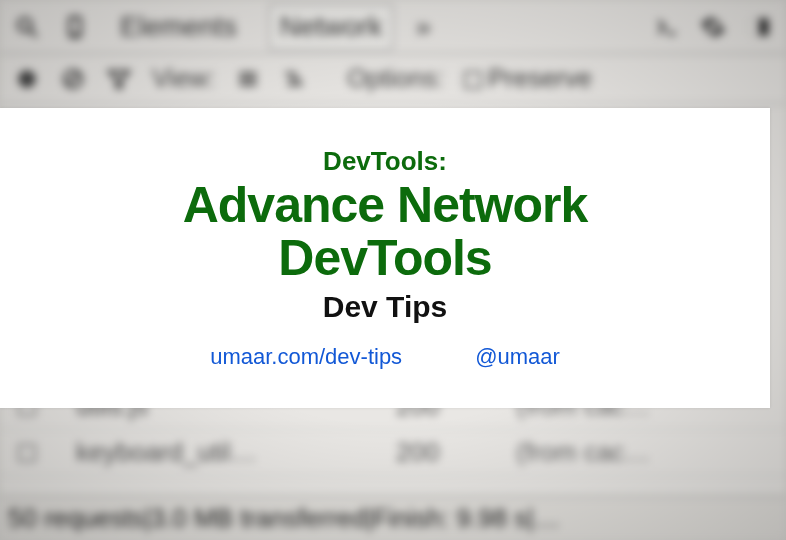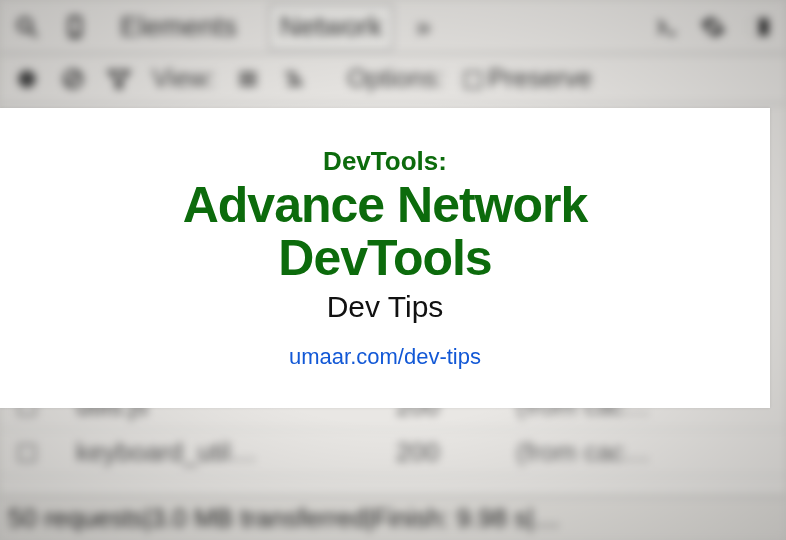--- a/index.html
+++ b/index.html
@@ -67,21 +67,21 @@
     height: 300px;
     background: #fff;
     display: flex; flex-direction: column;
     align-items: center; justify-content: center;
     text-align: center;
     padding: 12px 20px;
     box-shadow: 0 0 3px rgba(0,0,0,0.1);
   }
   .title-card .kicker { color: #0c6b0c; font-weight: 700; font-size: 26px; line-height: 1.2; }
   .title-card .headline { color: #0c6b0c; font-weight: 800; font-size: 50px; line-height: 1.05; margin-top: 2px; font-family: "Helvetica Neue", Arial, sans-serif; letter-spacing: -1px; }
-  .title-card .subtitle { color: #111; font-weight: 400; font-size: 30px; margin-top: 6px; }
+  .title-card .subtitle { color: #111; font-weight: 700; font-size: 30px; margin-top: 6px; }
   .title-card .links { margin-top: 20px; display: flex; gap: 73px; font-size: 22px; font-weight: 500; }
   .title-card .links a { color: #1258d6; text-decoration: none; }
 
   
   .ic { width: 26px; height: 26px; display: inline-flex; align-items: center; justify-content: center; }
   .ic svg { width: 100%; height: 100%; fill: none; stroke: #333; stroke-width: 2.6; }
   .gear svg { fill: #333; stroke: none; }
 </style>
 </head>
 <body>
@@ -191,14 +191,15 @@
 
 <div class="title-card">
   <div class="kicker">DevTools:</div>
   <div class="headline">
     <div>Advance Network</div>
     <div>DevTools</div>
   </div>
   <div class="subtitle">Dev Tips</div>
   <div class="links">
     <a>umaar.com/dev-tips</a>
+    <a>@umaar</a>
   </div>
 </div>
 
 </body></html>

